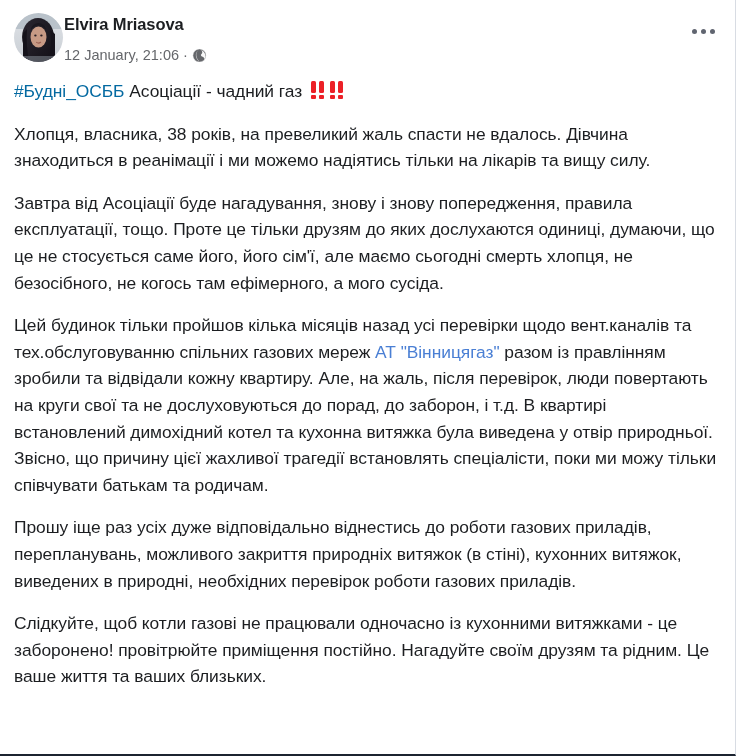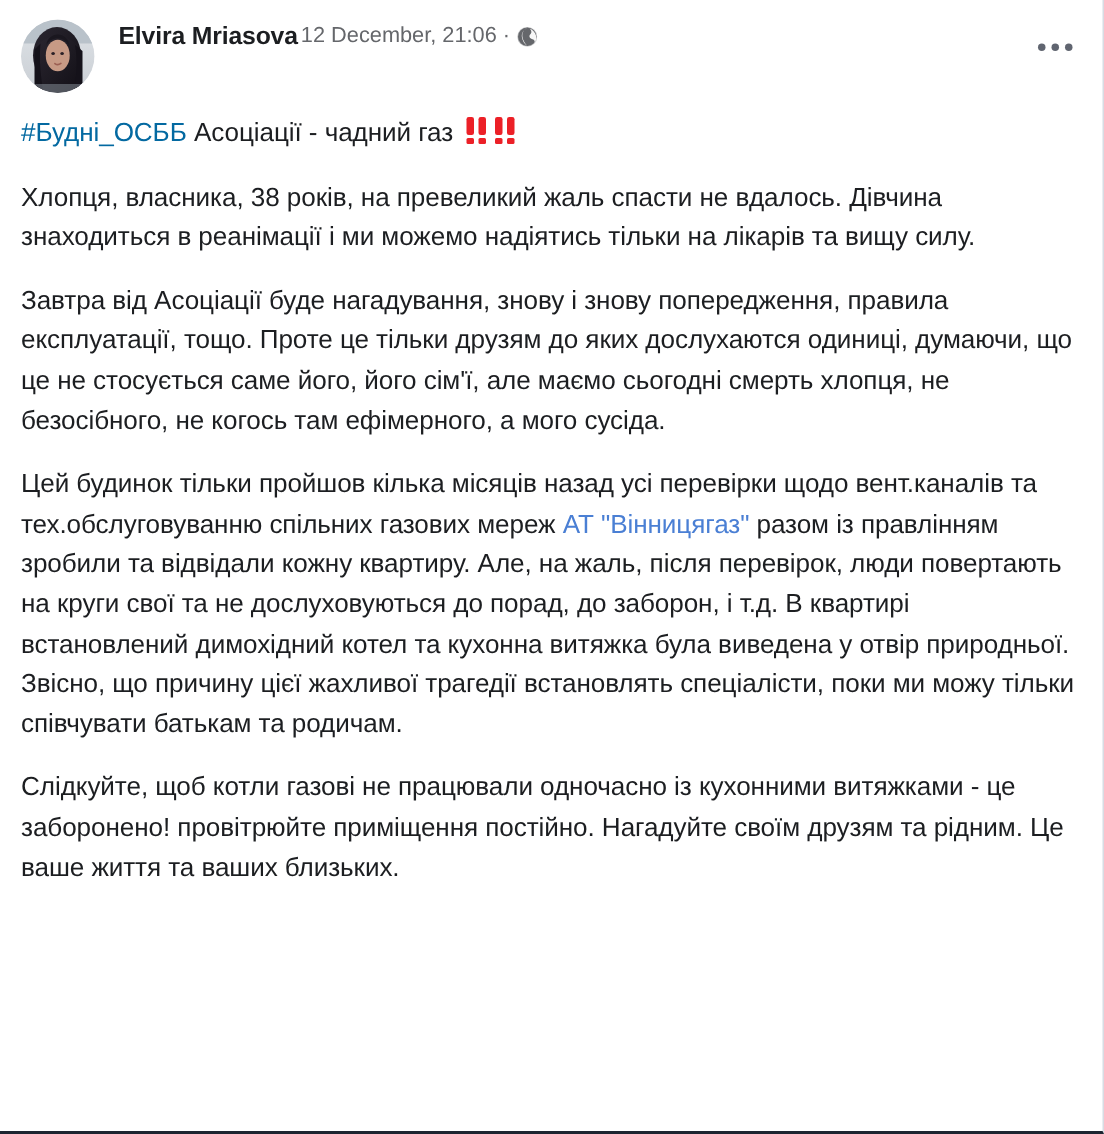--- a/index.html
+++ b/index.html
@@ -39,24 +39,25 @@
     height: 49px;
     border-radius: 50%;
     flex: 0 0 49px;
     overflow: hidden;
     background: #e9eaed;
     position: relative;
   }
   .avatar svg { display: block; width: 49px; height: 49px; }
 
   .header-text {
-    margin-left: 16px;
+    margin-left: 1px;
     padding-top: 1px;
     display: flex;
-    gap: 2px;
+    flex-direction: column;
+    gap: 12px;
   }
 
   .author-name {
     font-size: 16.5px;
     font-weight: bold;
     color: #1c1e21;
     line-height: 20px;
     letter-spacing: -0.1px;
   }
 
@@ -182,21 +183,21 @@
           <path d="M13 16 C12 27 13 37 15 49 L9 49 L9 20 Z" fill="#15121a"></path>
           <path d="M36 17 C38 28 37 38 35 49 L41 49 L41 21 Z" fill="#15121a"></path>
           <rect x="0" y="43" width="49" height="6" fill="#9aa3ad" opacity="0.45"></rect>
         </g>
       </svg>
     </div>
 
     <div class="header-text">
       <div class="author-name">Elvira Mriasova</div>
       <div class="meta-row">
-        <span>12 December, 21:06</span>
+        <span>12 January, 21:06</span>
         <span class="meta-sep">·</span>
         <span class="globe-icon">
           <svg width="15" height="15" viewBox="0 0 16 16" xmlns="http://www.w3.org/2000/svg" aria-hidden="true">
             <circle cx="8" cy="8" r="7" fill="#65676b"></circle>
             <path d="M8 1.6 C5.2 3 4.2 5.6 4.6 8.2 C5 10.6 6.4 12.8 8 14.4 C6 13.2 4.6 11 4.2 8.4 C3.8 5.8 5 3.2 8 1.6 Z" fill="#ffffff" opacity="0.95"></path>
             <path d="M9.6 2.1 C10.8 3 11.2 4.3 10.8 5.4 C10.4 6.5 9.2 6.9 9.6 8.1 C10 9.3 11.6 9.3 12.6 10.2 C13.3 10.8 13.5 11.6 13.2 12.3 C14.3 10.9 14.7 9 14.2 7.1 C13.6 4.8 11.8 2.8 9.6 2.1 Z" fill="#ffffff" opacity="0.95"></path>
             <circle cx="8" cy="8" r="7" fill="none" stroke="#ffffff" stroke-width="0.9" opacity="0.55"></circle>
           </svg>
         </span>
       </div>
@@ -213,18 +214,19 @@
 
     <p><a class="hashtag" href="#">#Будні_ОСББ</a><span> Асоціації - чадний газ </span><span class="emoji-bang"><b></b><b></b><s></s><s></s></span><span class="emoji-bang"><b></b><b></b><s></s><s></s></span></p>
 
 
     <p>Хлопця, власника, 38 років, на превеликий жаль спасти не вдалось. Дівчина знаходиться в реанімації і ми можемо надіятись тільки на лікарів та вищу силу.</p>
 
     <p>Завтра від Асоціації буде нагадування, знову і знову попередження, правила експлуатації, тощо. Проте це тільки друзям до яких дослухаются одиниці, думаючи, що це не стосується саме його, його сім'ї, але маємо сьогодні смерть хлопця, не безосібного, не когось там ефімерного, а мого сусіда.</p>
 
     <p><span>Цей будинок тільки пройшов кілька місяців назад усі перевірки щодо вент.каналів та тех.обслуговуванню спільних газових мереж  </span><a class="mention" href="#">АТ "Вінницягаз"</a><span> разом із правлінням зробили та відвідали кожну квартиру. Але, на жаль, після перевірок, люди повертають на круги свої та не дослуховуються до порад, до заборон, і т.д.  В квартирі встановлений димохідний котел та кухонна витяжка була виведена у отвір природньої. Звісно, що причину цієї жахливої трагедії встановлять спеціалісти, поки ми можу тільки співчувати батькам та родичам.</span></p>
 
+    <p>Прошу іще раз усіх дуже відповідально віднестись до роботи газових приладів, перепланувань, можливого закриття природніх витяжок (в стіні), кухонних витяжок, виведених в природні, необхідних перевірок роботи газових приладів.</p>
 
     <p>Слідкуйте, щоб котли газові не працювали одночасно із кухонними витяжками - це заборонено! провітрюйте приміщення постійно. Нагадуйте своїм друзям та рідним. Це ваше життя та ваших близьких.</p>
 
   </div>
 
 </div>
 
 </body></html>

